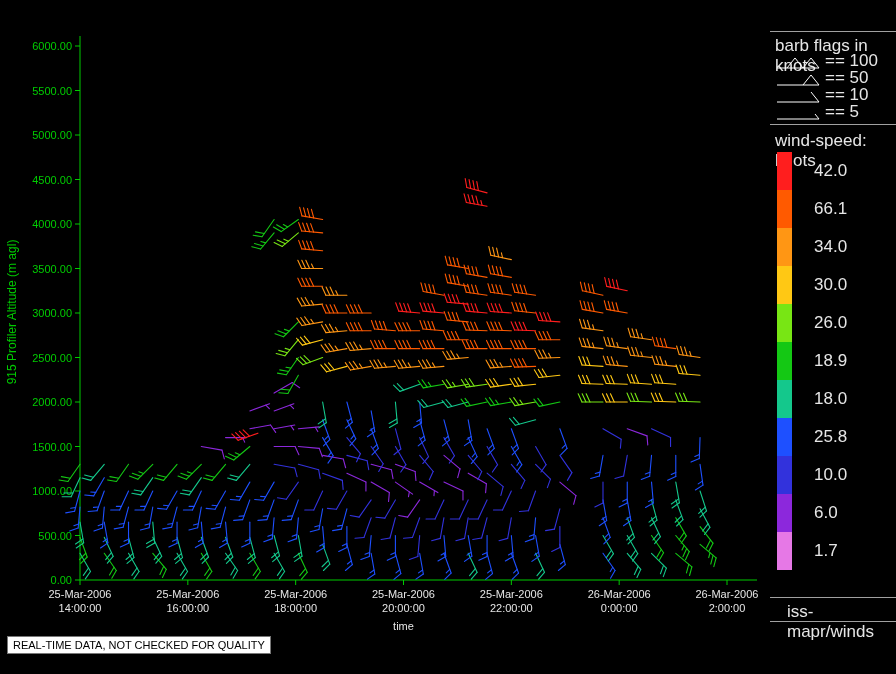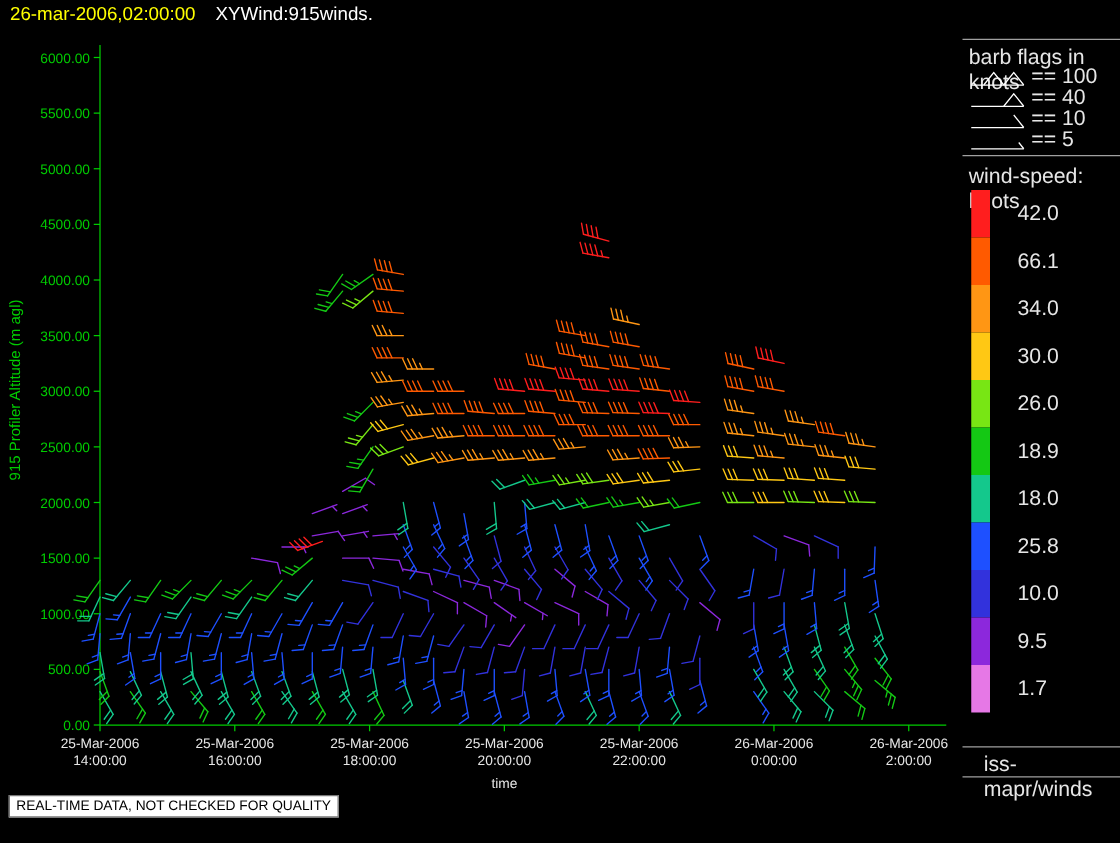--- a/index.html
+++ b/index.html
@@ -23,23 +23,20 @@
   .srow span{margin-left:22px;}
   .source{position:absolute;top:602px;left:5px;margin-left:12px;}
   .quality{position:absolute;top:636px;left:7px;background:#ffffff;color:#000;
            font-size:11px;padding:2px 5px;border:1px solid #777;white-space:nowrap;}
 </style>
 </head>
 <body>
 
 <div class="screen">
 
-  <div class="title">
-    <span class="ts">26-mar-2006,02:00:00</span><span class="nm">XYWind:915winds.</span>
-  </div>
 
   <svg id="chart" width="770" height="648">
       <line x1="80" y1="36" x2="80" y2="580" stroke="#00cc00"></line>
       <line x1="80" y1="580" x2="757" y2="580" stroke="#00cc00"></line>
       <line x1="75" y1="580" x2="80" y2="580" stroke="#00cc00"></line>
       <text x="72" y="584" fill="#00cc00" text-anchor="end" font-size="11">0.00</text>
       <line x1="75" y1="535.5" x2="80" y2="535.5" stroke="#00cc00"></line>
       <text x="72" y="539.5" fill="#00cc00" text-anchor="end" font-size="11">500.00</text>
       <line x1="75" y1="491" x2="80" y2="491" stroke="#00cc00"></line>
       <text x="72" y="495" fill="#00cc00" text-anchor="end" font-size="11">1000.00</text>
@@ -1705,21 +1702,21 @@
             <polyline points="44,11 36,1 28,11" stroke="#fff" fill="none"></polyline>
             <polyline points="28,11 20,1 12,11" stroke="#fff" fill="none"></polyline>
           </svg>
           <span>== 100</span>
         </div>
         <div class="brow">
           <svg width="46" height="14">
             <line x1="2" y1="11" x2="44" y2="11" stroke="#fff"></line>
             <polyline points="44,11 36,1 28,11" stroke="#fff" fill="none"></polyline>
           </svg>
-          <span>== 40</span>
+          <span>== 50</span>
         </div>
         <div class="brow">
           <svg width="46" height="14">
             <line x1="2" y1="11" x2="44" y2="11" stroke="#fff"></line>
             <line x1="44" y1="11" x2="36" y2="1" stroke="#fff"></line>
           </svg>
           <span>== 10</span>
         </div>
         <div class="brow">
           <svg width="46" height="14">
@@ -1763,21 +1760,21 @@
         <div class="srow">
           <div class="sblock" style="background: rgb(30, 80, 255);"></div>
           <span>25.8</span>
         </div>
         <div class="srow">
           <div class="sblock" style="background: rgb(50, 50, 220);"></div>
           <span>10.0</span>
         </div>
         <div class="srow">
           <div class="sblock" style="background: rgb(140, 40, 220);"></div>
-          <span>9.5</span>
+          <span>6.0</span>
         </div>
         <div class="srow">
           <div class="sblock" style="background: rgb(230, 120, 230);"></div>
           <span>1.7</span>
         </div>
       </div>
     <div class="sep" id="sep3"></div>
     <div class="source">iss-mapr/winds</div>
     <div class="sep" id="sep4"></div>
   </div>

